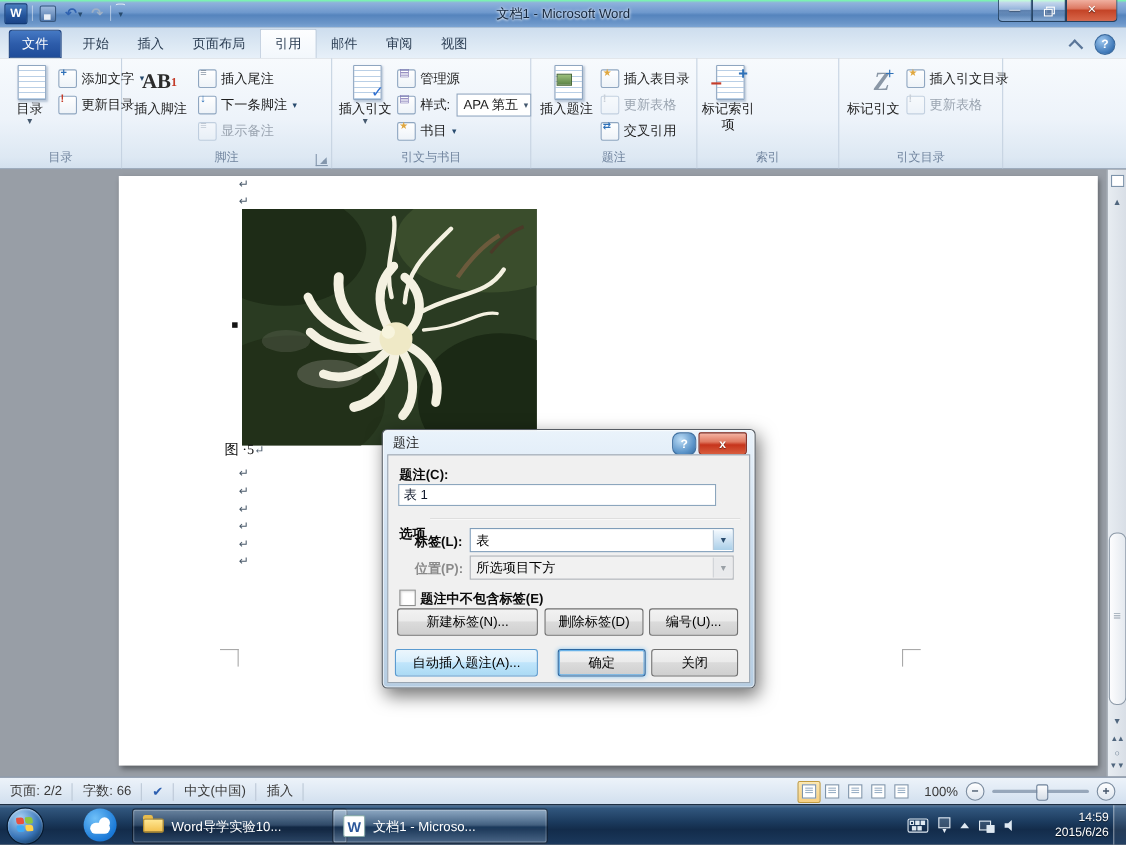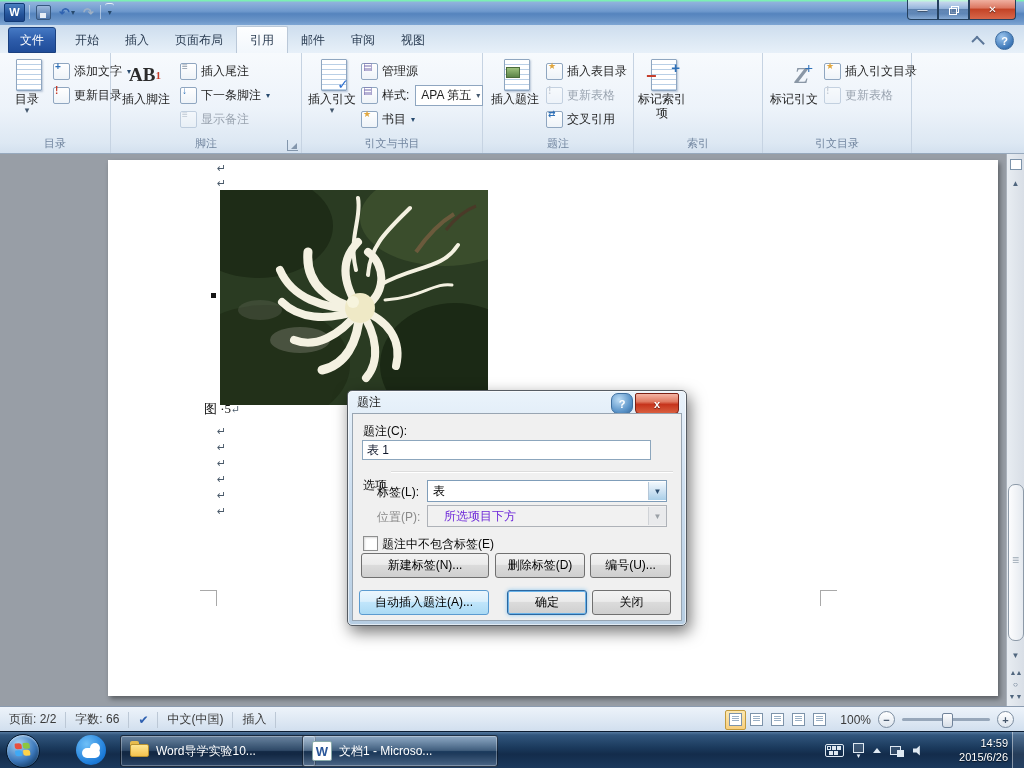--- a/index.html
+++ b/index.html
@@ -134,30 +134,30 @@
     background:linear-gradient(180deg,#eaf3fb,#cfe0f1 40%,#b6cde2);
     box-shadow:inset 0 0 0 1px rgba(255,255,255,.6),3px 6px 16px rgba(0,0,0,.55);}
   #dlg-title{position:absolute;left:9px;top:3px;color:#1c1c1c;}
   #dlg-help{position:absolute;right:53px;top:2px;width:20px;height:19px;border-radius:7px;
     border:1px solid #3f6f9f;display:flex;align-items:center;justify-content:center;color:#fff;font-weight:bold;font-size:11px;
     background:radial-gradient(circle at 35% 30%,#bcdcf5,#5a93c8 65%,#3a6da0);}
   #dlg-close{position:absolute;right:7px;top:2px;width:42px;height:19px;border-radius:2px 2px 4px 4px;
     border:1px solid #7c2014;display:flex;align-items:center;justify-content:center;color:#fff;font-size:11px;font-weight:bold;
     background:linear-gradient(#f4b4a4,#e07a62 40%,#c6341c 55%,#d95f3f);text-shadow:0 1px 1px rgba(0,0,0,.5);}
   #dlg-inner{position:absolute;left:4px;right:4px;top:22px;bottom:4px;background:#f0f0f0;border:1px solid #98a5b2;}
-  .dlg-label{position:absolute;color:#0a0a0a;}
+  .dlg-label{position:absolute;color:#0a0a0a;font-weight:bold;}
   #dlg-input{position:absolute;left:9px;top:26px;width:279px;height:16px;background:#fff;border:1px solid #8ca6bd;
     padding:1px 4px;color:#0f172a;display:flex;align-items:center;}
   #dlg-options-line{position:absolute;left:38px;top:57px;width:282px;height:1px;background:#dcdcdc;border-bottom:1px solid #fff;}
   .combo{position:absolute;left:74px;width:238px;height:20px;border:1px solid #7f9db9;background:#fff;display:flex;align-items:center;}
   .combo .cval{flex:1;padding-left:5px;color:#000;}
   .combo .carrow{width:17px;height:18px;border-left:1px solid #b5c7d8;display:flex;align-items:center;justify-content:center;
     background:linear-gradient(#f2f8fd,#cfe3f3 50%,#aacfe8);color:#2c4d6e;font-size:8px;}
   .combo.disabled{border-color:#aeb2b8;background:#f1f1f1;}
-  .combo.disabled .cval{color:#6d28d9;margin-left:11px;}
+  .combo.disabled .cval{color:#000000;}
   .combo.disabled .carrow{background:#e9eaec;color:#9aa0a6;border-left-color:#d0d3d7;}
   #dlg-check{position:absolute;left:10px;top:122px;width:13px;height:13px;background:#fff;border:1px solid #8e8f8f;
     box-shadow:inset 1px 1px 2px rgba(0,0,0,.15);}
   .w7btn{position:absolute;height:23px;border:1px solid #707070;border-radius:3px;
     background:linear-gradient(#f2f2f2,#ebebeb 45%,#dbdbdb 50%,#cfcfcf);
     display:flex;align-items:center;justify-content:center;color:#000;}
   .w7btn.default{border-color:#2c67a0;box-shadow:0 0 0 1px #69b2e8 inset,0 0 4px #8fc7ee;}
   .w7btn.glow{border-color:#5b9bd0;background:linear-gradient(#ebf6fd,#d9effc 45%,#c0e5fb 50%,#abdaf4);}
 
   
@@ -233,20 +233,21 @@
         </div>
       <div class="qbtn drop">
           <span class="undo-glyph"></span>
         </div>
       <div class="qbtn">
           <span class="redo-glyph"></span>
         </div>
       <div class="qat-sep"></div>
       <div class="qbtn drop qcust"></div>
     </div>
+    <div id="title-text">文档1 - Microsoft Word</div>
     <div id="winctrl">
       <div class="wbtn first">—</div>
       <div class="wbtn">
           <span class="restore-glyph"></span>
         </div>
       <div class="wbtn close">✕</div>
     </div>
   </div>
 
   <div id="tabrow">

